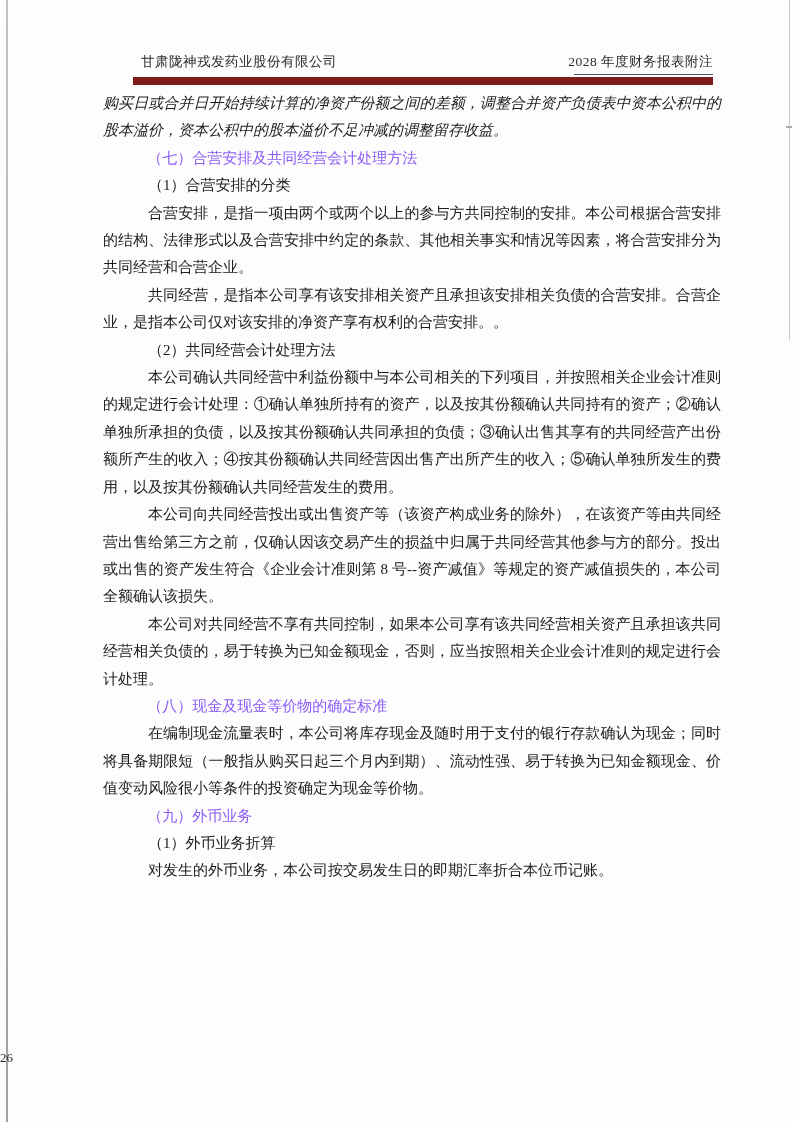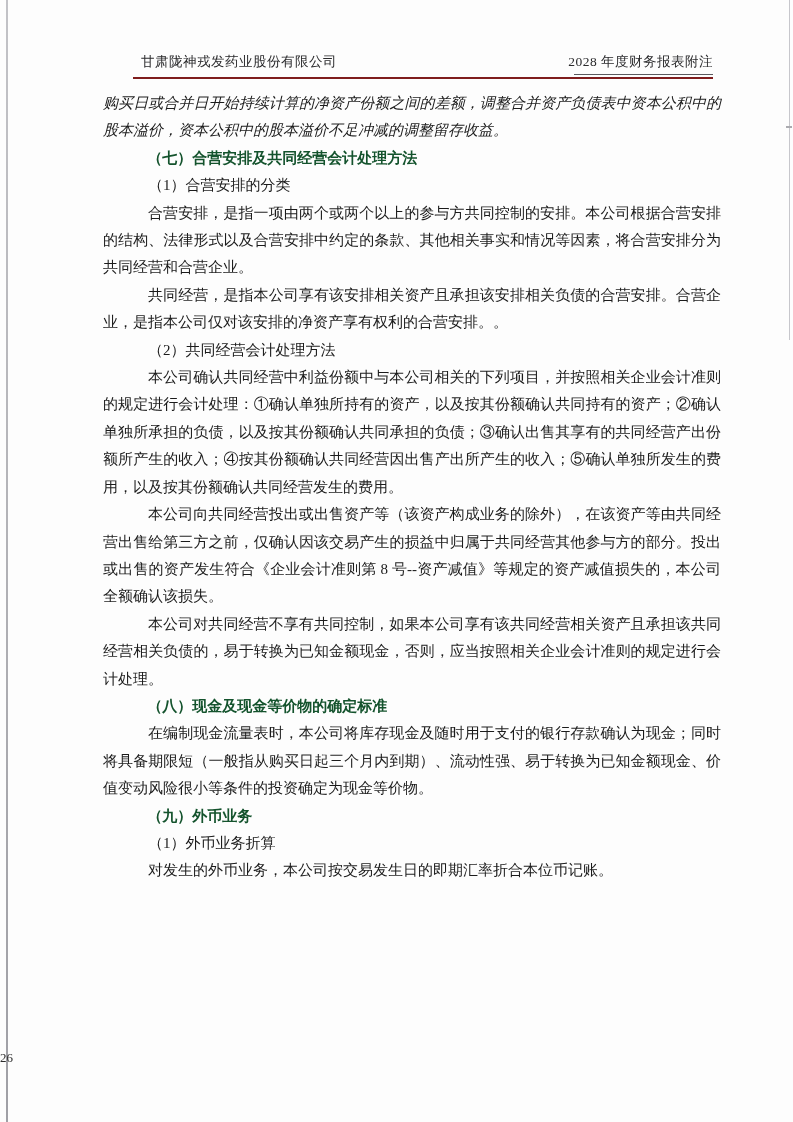--- a/index.html
+++ b/index.html
@@ -37,21 +37,21 @@
     background: #ababb0;
   }
   
   header {
     position: absolute;
     left: 133px; top: 53px;
     width: 580px;
     display: flex;
     justify-content: space-between;
     align-items: flex-end;
-    border-bottom: 2px solid #7f1d1d;
+    border-bottom: 8px solid #7f1d1d;
     padding-bottom: 6px;
     font-size: 13.5px;
     color: #2a2a2c;
     letter-spacing: .5px;
   }
   .header-company { padding-left: 8px; }
   .header-underline2 {
     position: absolute;
     left: 574px; top: 74px;
     width: 139px; height: 1px;
@@ -64,21 +64,21 @@
     width: 618px;
     font-size: 15px;
     line-height: 27.4px;
     text-align: justify;
     color: #1b1b1b;
   }
   main p { margin: 0; }
   .continuation { text-indent: 0; font-style: italic; }
   .paragraph   { text-indent: 3em; }
   .subheading  { text-indent: 3em; }
-  .heading     { text-indent: 2.95em; font-weight: 700; color: #14532d; }
+  .heading     { text-indent: 2.95em; font-weight: 400; color: #8b5cf6; }
   
   footer {
     position: absolute;
     left: 0; top: 1050px;
     width: 793px;
     text-align: left;
     padding-right: 40px;
     box-sizing: border-box;
     font-size: 13px;
     color: #2b2b2b;

